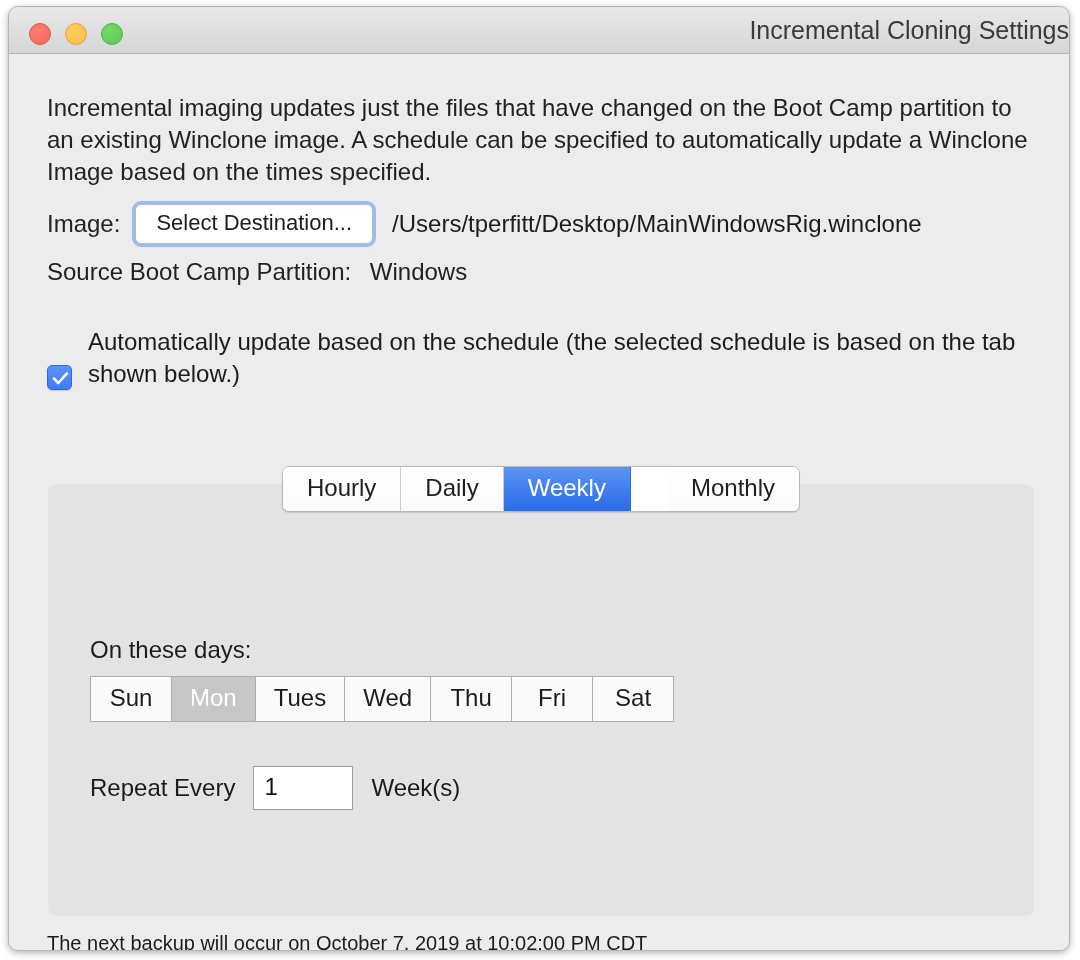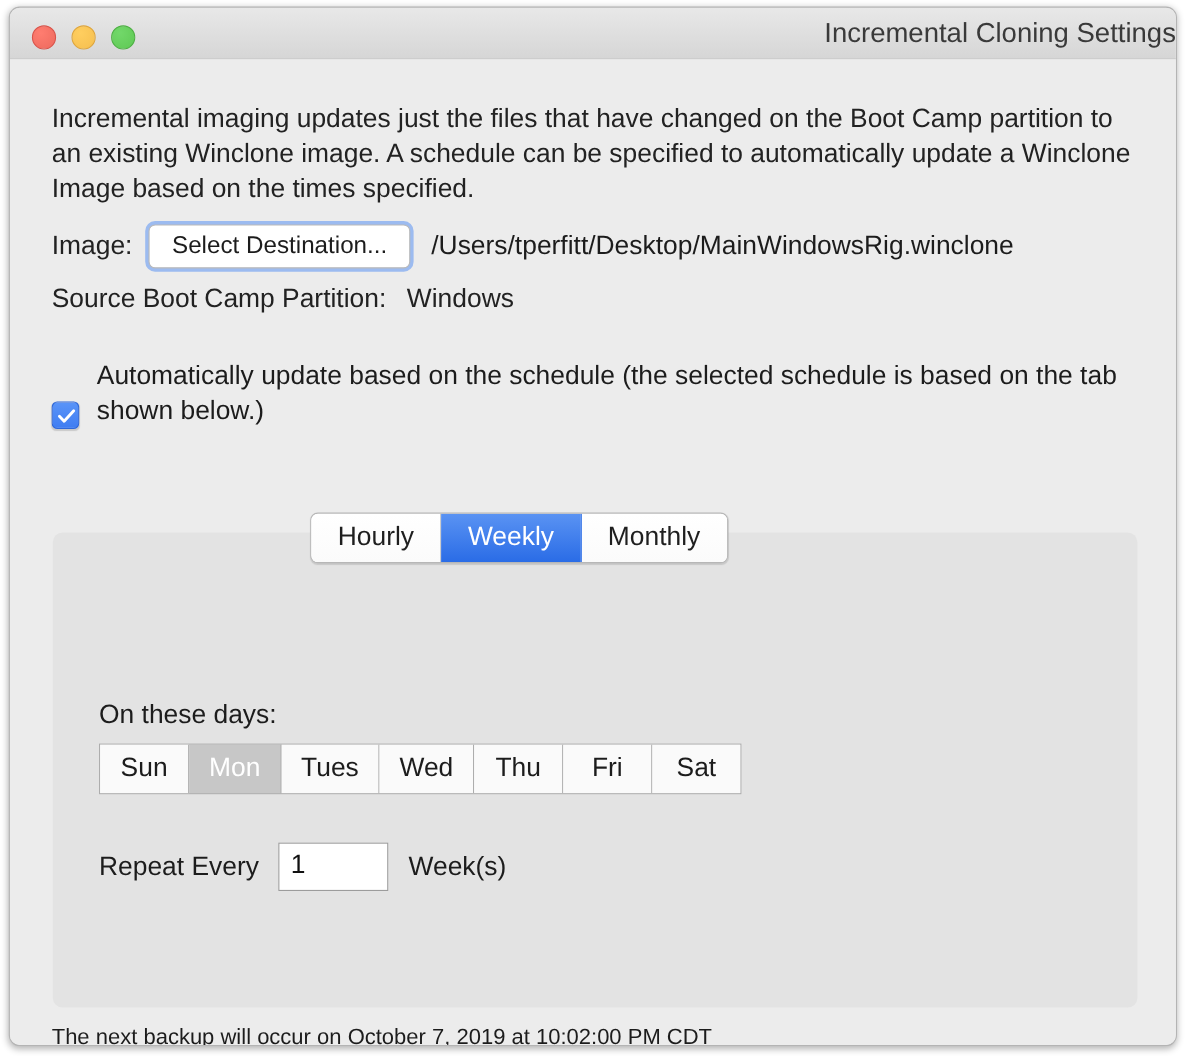--- a/index.html
+++ b/index.html
@@ -172,21 +172,21 @@
   }
   .tab {
     font-size: 24px;
     color: #1f1f1f;
     padding: 7px 24px 9px 24px;
     background: linear-gradient(to bottom, #ffffff, #fbfbfb);
     border-right: 1px solid #cccccc;
     cursor: default;
     white-space: nowrap;
   }
-  .tab:last-child { border-right: none; }
+  .tab:last-child { border-right: none; margin-left: 36px; }
   .tab.selected {
     background: linear-gradient(to bottom, #5a93f3, #2a6ce6);
     color: #ffffff;
     border-right-color: #2a6ce6;
   }
 
   
   #schedule-panel {
     position: absolute;
     left: 39px;
@@ -339,20 +339,21 @@
       <div id="auto-update-checkbox">
         <svg width="19" height="19" viewBox="0 0 19 19">
           <path d="M3 9.5 L7.3 14 L16 4.4" fill="none" stroke="#ffffff" stroke-width="2.6" stroke-linecap="round" stroke-linejoin="round"></path>
         </svg>
       </div>
       <div id="auto-update-label">Automatically update based on the schedule (the selected schedule is based on the tab shown below.)</div>
     </div>
 
     <div id="tabbar">
       <div class="tab">Hourly</div>
+      <div class="tab">Daily</div>
       <div class="tab selected">Weekly</div>
       <div class="tab">Monthly</div>
     </div>
 
     <div id="schedule-panel">
 
 
       <div id="on-these-days-label">On these days:</div>
 
       <div id="days-selector">

